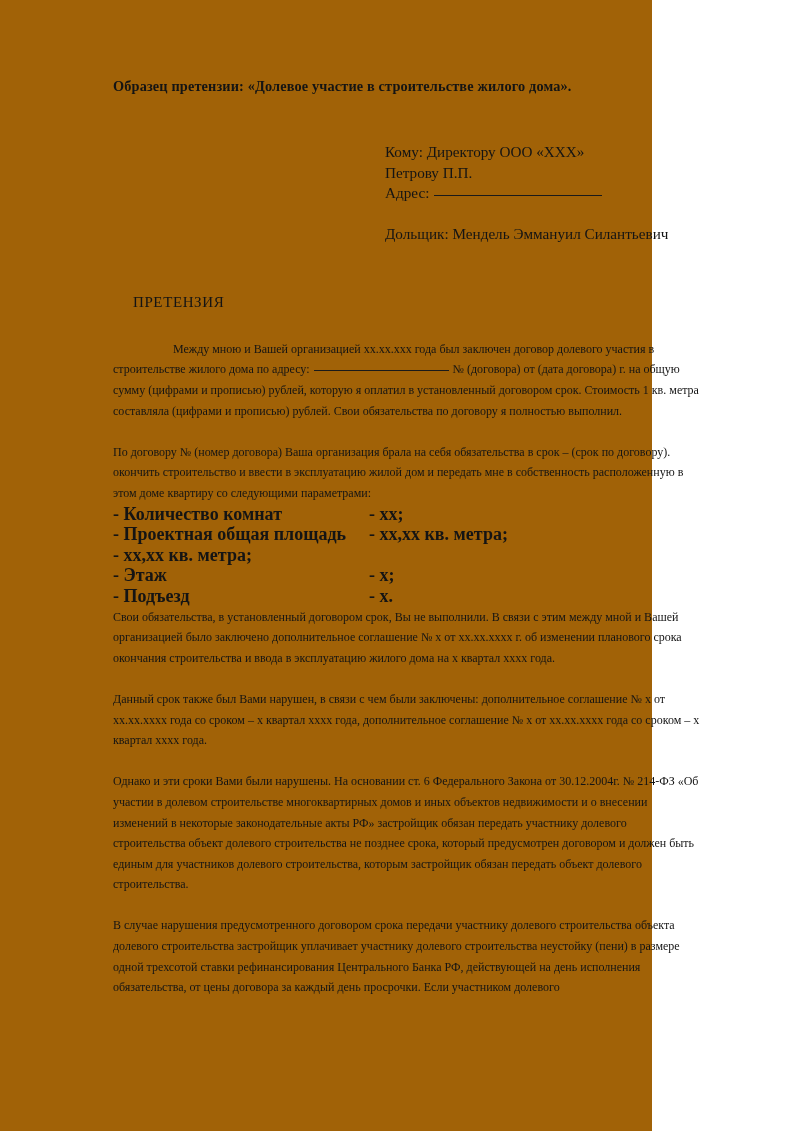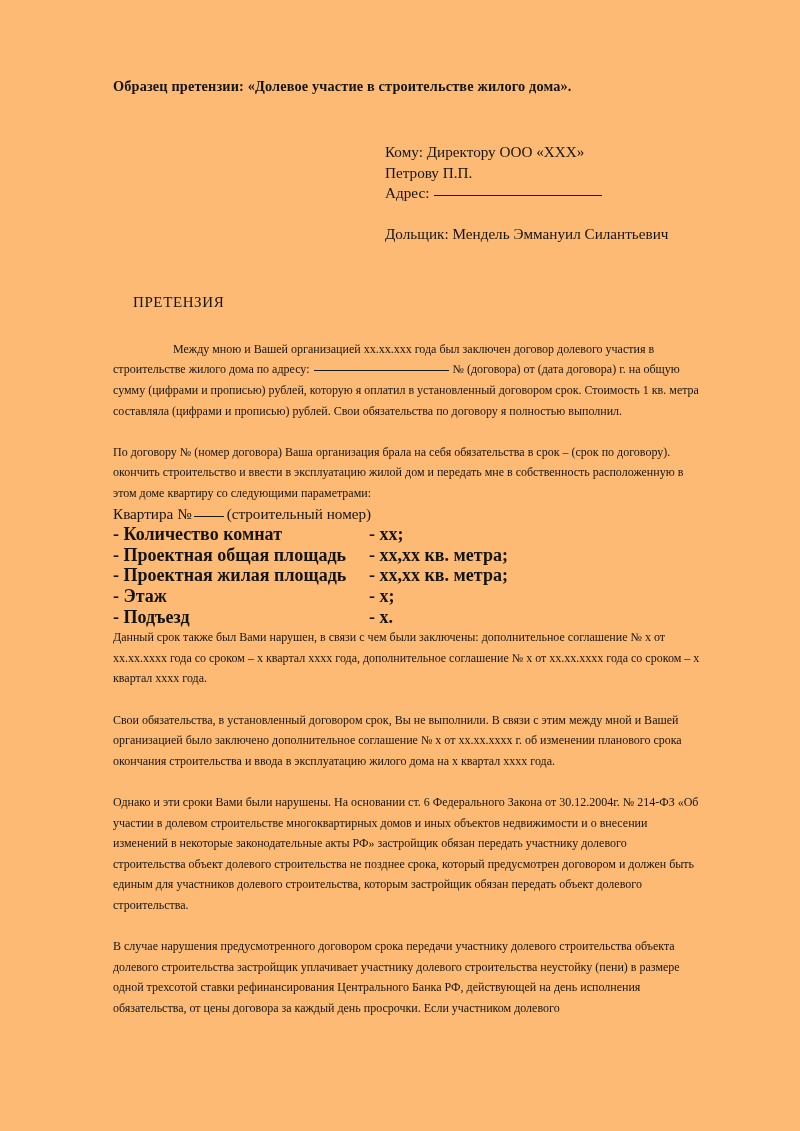--- a/index.html
+++ b/index.html
@@ -15,23 +15,23 @@
     font-family: "Liberation Serif", "DejaVu Serif", serif;
     color: #141414;
     -webkit-font-smoothing: antialiased;
     overflow: hidden;
   }
 
   .page {
     position: absolute;
     left: 0;
     top: 0;
-    width: 800px;
+    width: 652px;
     height: 1131px;
-    background: #fdba74;
+    background: #a16207;
     box-sizing: border-box;
     padding: 78px 100px 0 113px;
   }
 
   
   .doc-title {
     font-size: 14.3px;
     font-weight: bold;
     line-height: 1.25;
     letter-spacing: 0.01em;
@@ -157,49 +157,45 @@
   <div class="section-heading">ПРЕТЕНЗИЯ</div>
 
   <div class="body-col">
 
     <p class="para first-body">
       <span>Между мною и Вашей организацией xx.xx.xxx года был заключен договор долевого участия в строительстве жилого дома по адресу:</span><span class="inline-blank"></span><span>№ (договора) от (дата договора) г. на общую сумму (цифрами и прописью) рублей, которую я оплатил в установленный договором срок. Стоимость 1 кв. метра составляла (цифрами и прописью) рублей. Свои обязательства по договору я полностью выполнил.</span>
     </p>
 
     <p class="para">По договору № (номер договора) Ваша организация брала на себя обязательства в срок – (срок по договору). окончить строительство и ввести в эксплуатацию жилой дом и передать мне в собственность расположенную в этом доме квартиру со следующими параметрами:</p>
 
-    <div class="apartment-line">
-      <span>Квартира №</span><span class="short-blank"></span><span>(строительный номер)</span>
-    </div>
 
     <ul class="params-list">
       <li class="param-row">
         <span class="param-name">- Количество комнат</span>
         <span class="param-value">- xx;</span>
       </li>
       <li class="param-row">
         <span class="param-name">- Проектная общая площадь</span>
         <span class="param-value">- xx,xx кв. метра;</span>
       </li>
       <li class="param-row">
-        <span class="param-name">- Проектная жилая площадь</span>
         <span class="param-value">- xx,xx кв. метра;</span>
       </li>
       <li class="param-row">
         <span class="param-name">- Этаж</span>
         <span class="param-value">- x;</span>
       </li>
       <li class="param-row">
         <span class="param-name">- Подъезд</span>
         <span class="param-value">- x.</span>
       </li>
     </ul>
 
+    <p class="para para-gap">Свои обязательства, в установленный договором срок, Вы не выполнили. В связи с этим между мной и Вашей организацией было заключено дополнительное соглашение № x от xx.xx.xxxx г. об изменении планового срока окончания строительства и ввода в эксплуатацию жилого дома на x квартал xxxx года.</p>
+
     <p class="para">Данный срок также был Вами нарушен, в связи с чем были заключены: дополнительное соглашение № x от xx.xx.xxxx года со сроком – x квартал xxxx года, дополнительное соглашение № x от xx.xx.xxxx года со сроком – x квартал xxxx года.</p>
-
-    <p class="para para-gap">Свои обязательства, в установленный договором срок, Вы не выполнили. В связи с этим между мной и Вашей организацией было заключено дополнительное соглашение № x от xx.xx.xxxx г. об изменении планового срока окончания строительства и ввода в эксплуатацию жилого дома на x квартал xxxx года.</p>
 
     <p class="para">Однако и эти сроки Вами были нарушены. На основании ст. 6 Федерального Закона от 30.12.2004г. № 214-ФЗ «Об участии в долевом строительстве многоквартирных домов и иных объектов недвижимости и о внесении изменений в некоторые законодательные акты РФ» застройщик обязан передать участнику долевого строительства объект долевого строительства не позднее срока, который предусмотрен договором и должен быть единым для участников долевого строительства, которым застройщик обязан передать объект долевого строительства.</p>
 
     <p class="para">В случае нарушения предусмотренного договором срока передачи участнику долевого строительства объекта долевого строительства застройщик уплачивает участнику долевого строительства неустойку (пени) в размере одной трехсотой ставки рефинансирования Центрального Банка РФ, действующей на день исполнения обязательства, от цены договора за каждый день просрочки. Если участником долевого</p>
 
   </div>
 </div>
 
 </body></html>

